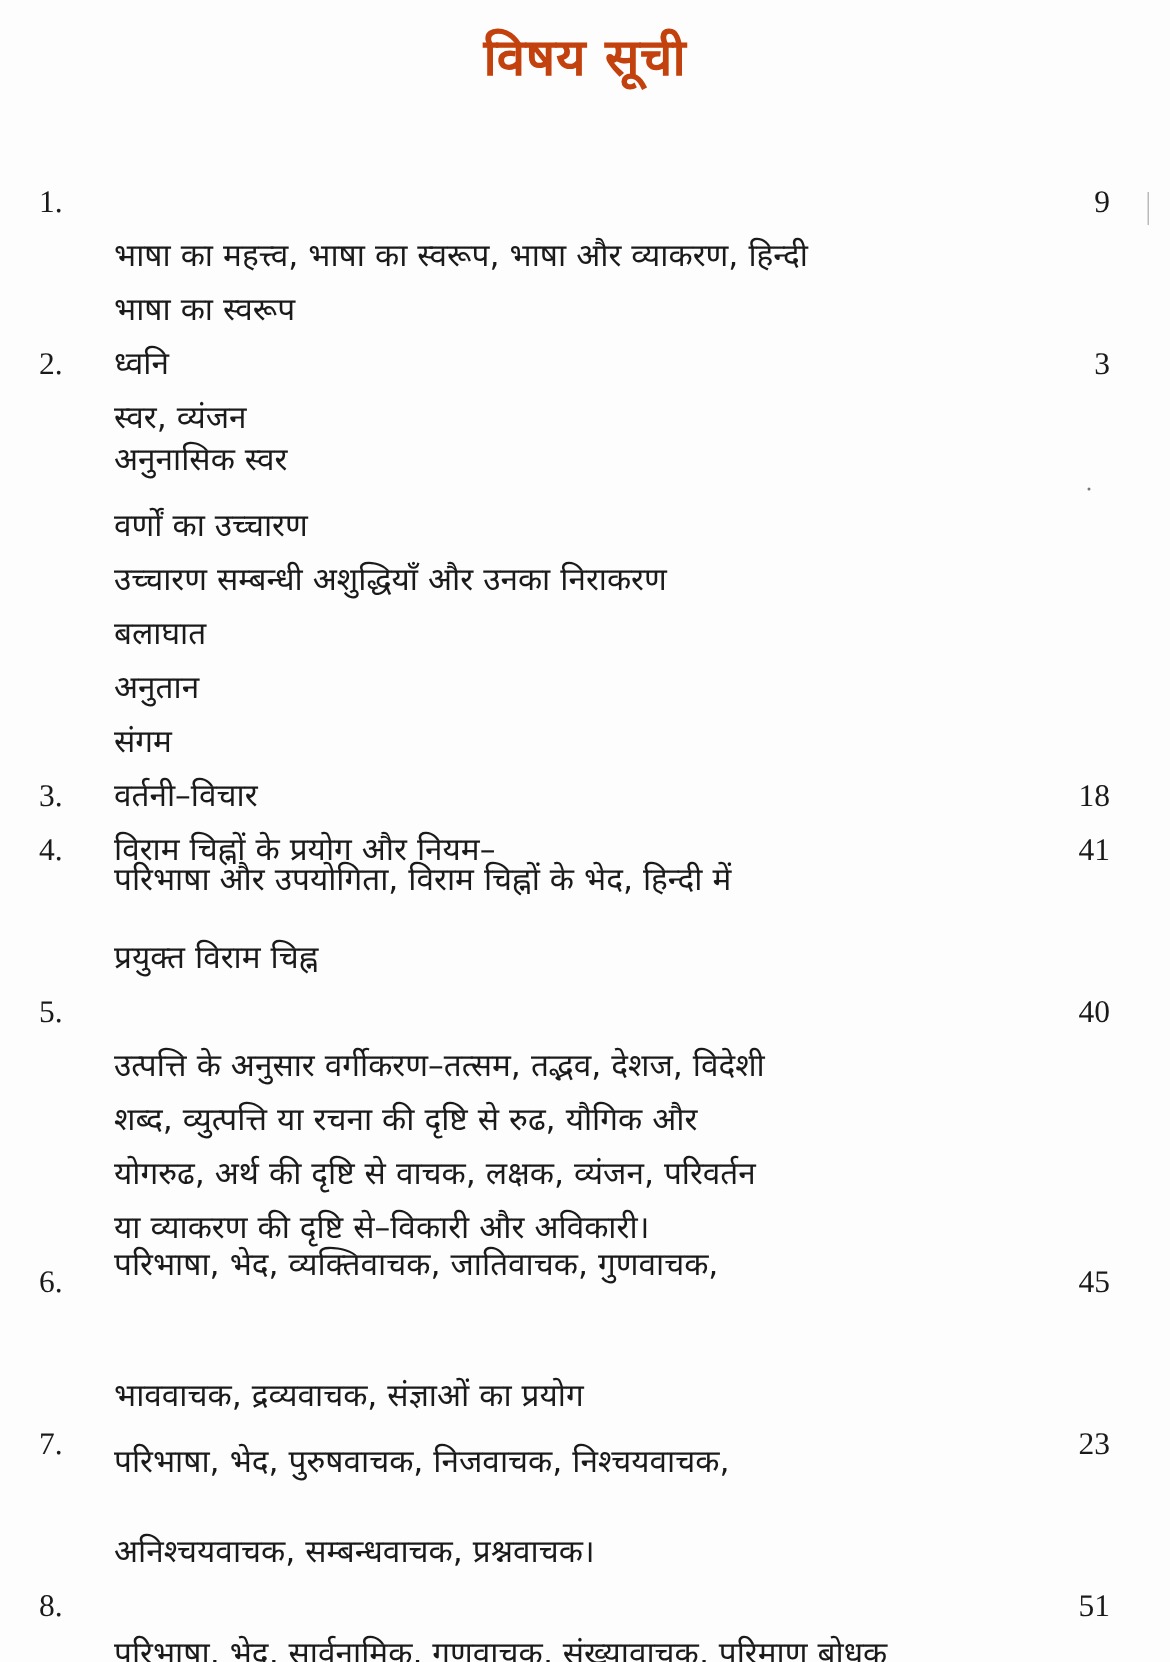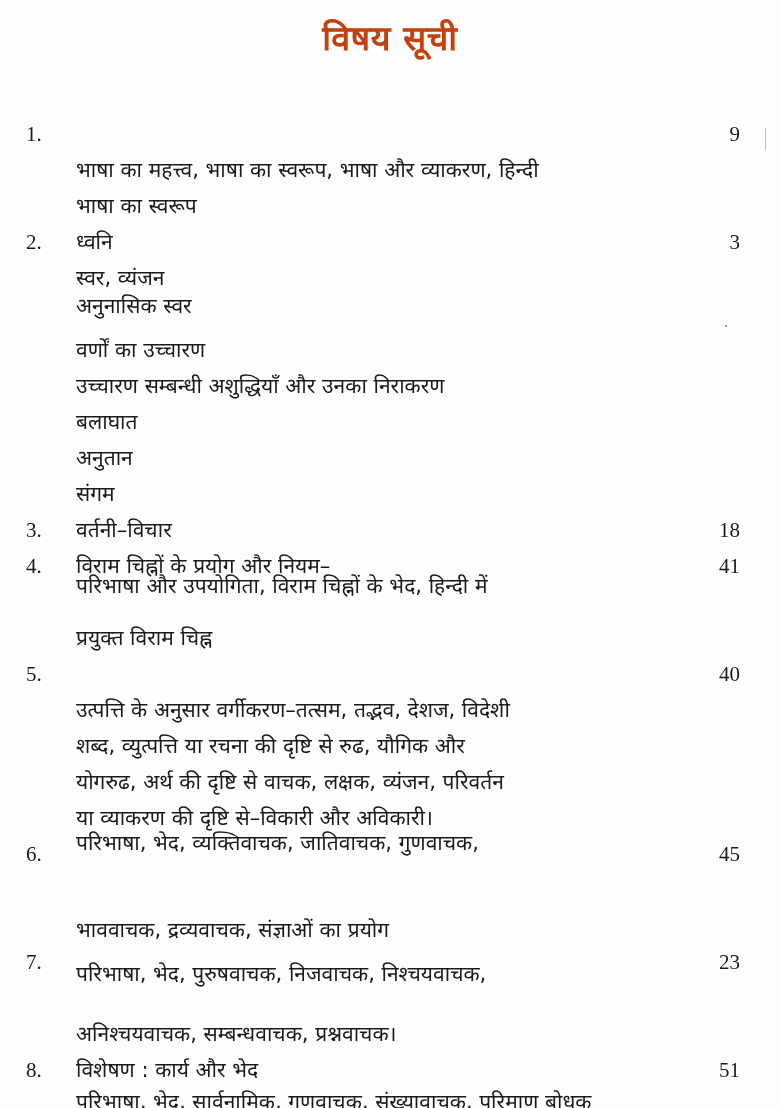--- a/index.html
+++ b/index.html
@@ -175,21 +175,20 @@
     </div>
     <div class="line" style="top:956px">
       <span class="text">परिभाषा, भेद, पुरुषवाचक, निजवाचक, निश्चयवाचक,</span>
     </div>
     <div class="line" style="top:1016px">
       <span class="text">अनिश्चयवाचक, सम्बन्धवाचक, प्रश्नवाचक।</span>
     </div>
 
     <div class="line" style="top:1052px">
       <span class="num">8.</span>
-      <span class="text">विशेषण : कार्य और भेद</span>
       <span class="page-no">51</span>
     </div>
     <div class="line" style="top:1084px">
       <span class="text">परिभाषा, भेद, सार्वनामिक, गुणवाचक, संख्यावाचक, परिमाण बोधक</span>
     </div>
   </div>
 
   <div class="tick" style="left:765px; top:128px; height:22px;"></div>
   <div class="speck" style="left:725px; top:325px;"></div>
 </div>

